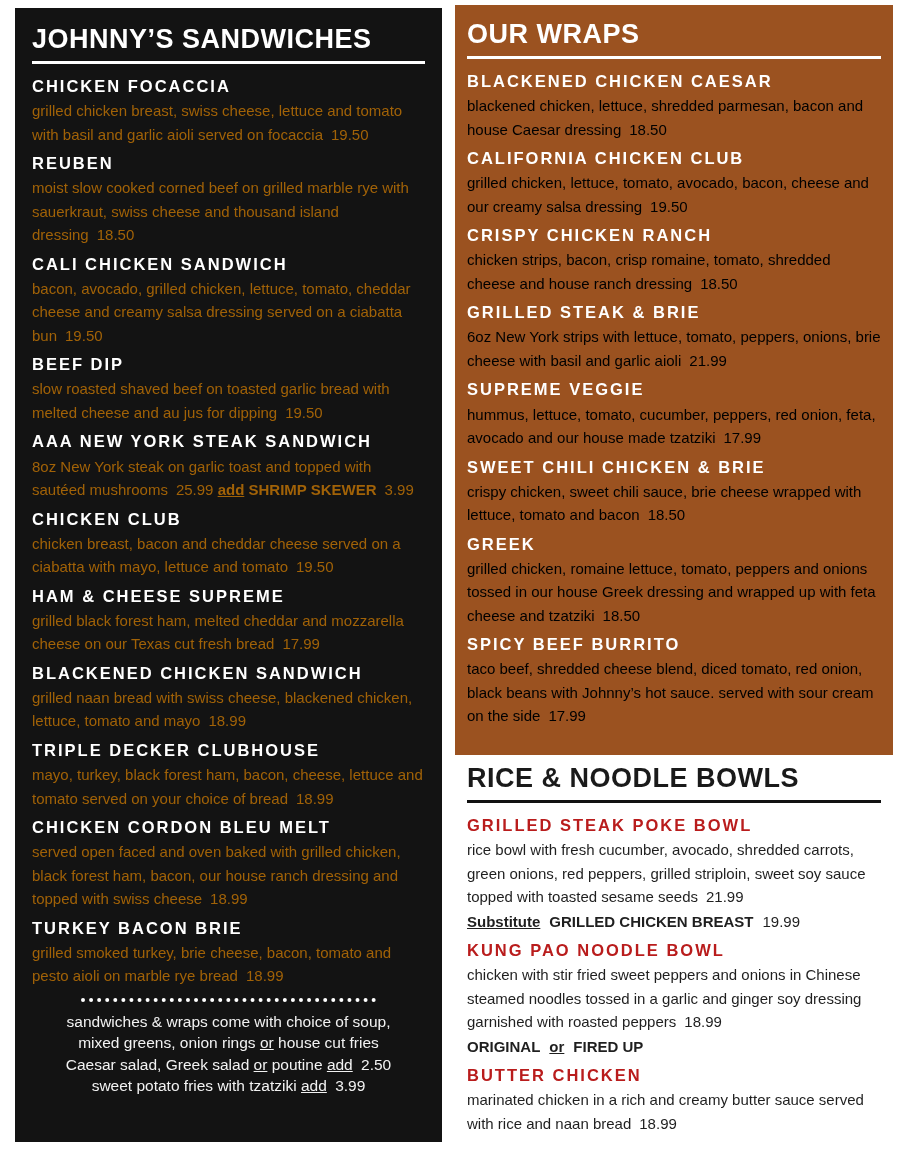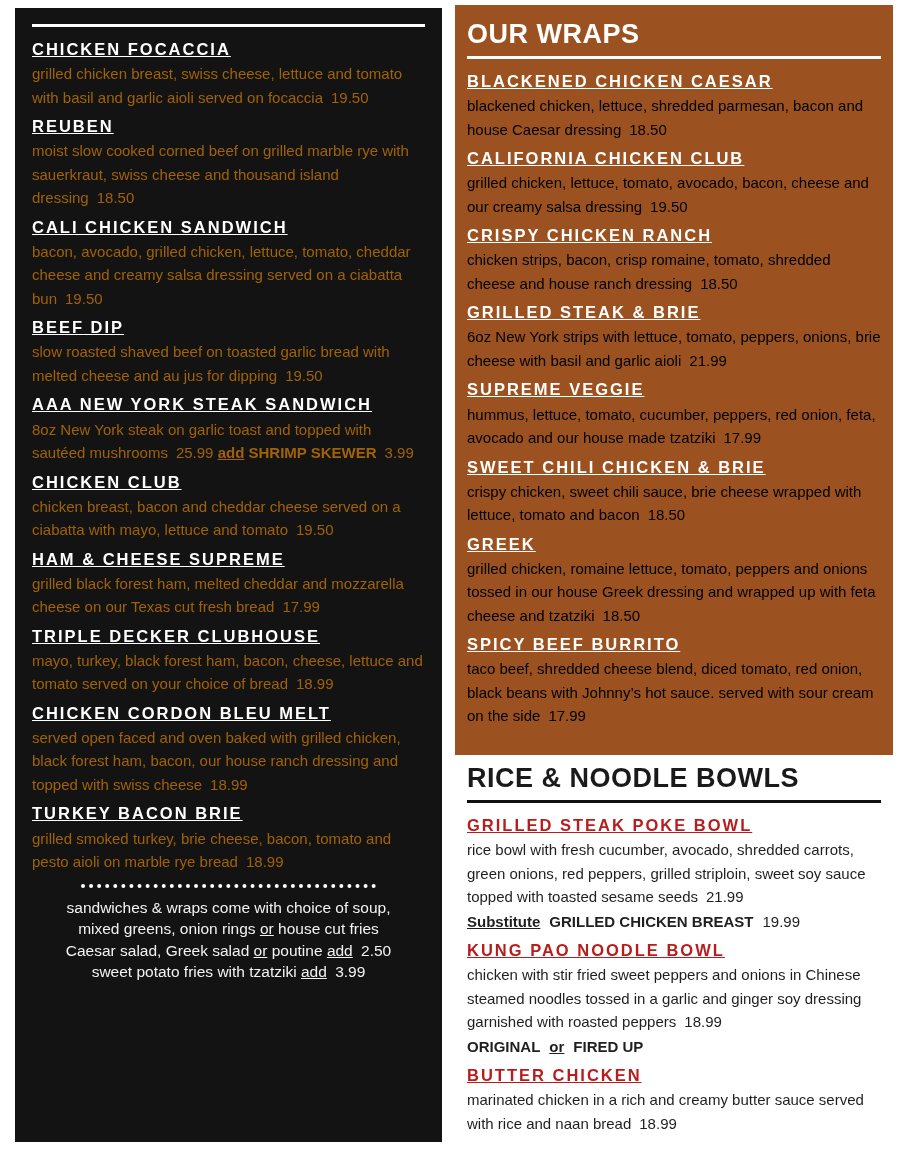--- a/index.html
+++ b/index.html
@@ -17,41 +17,42 @@
   }
   .section-bowls{
     position:absolute;left:455px;top:763px;width:438px;height:388px;
     color:#1a1a1a;padding:0 12px;box-sizing:border-box;overflow:hidden;
   }
   .sec-title{font-size:27px;font-weight:bold;letter-spacing:0.5px;margin:0 0 6px;line-height:1.15;}
   .rule{height:3px;margin:0 0 12px;}
   .rule.white{background:#ffffff;}
   .rule.black{background:#111111;}
   .mi{margin-bottom:7px;}
-  .mi h3{font-size:16.5px;font-weight:bold;letter-spacing:2px;margin:0 0 2px;line-height:1.28;text-decoration:underline;}
+  .mi h3{font-size:16.5px;font-weight:bold;letter-spacing:2px;margin:0 0 2px;line-height:1.28;}
   .mi p{margin:0;font-size:15px;line-height:23.5px;}
   .panel-left .mi p{color:#a16207;}
   .panel-wraps .mi p{color:#000000;}
   .section-bowls .mi h3{color:#b91c1c;}
   .section-bowls .mi p{color:#1f1f1f;}
   .price{padding-left:8px;}
   .b{font-weight:bold;text-align:center;}
   .u{text-decoration:underline;}
   .bu{font-weight:bold;text-decoration:underline;}
   .gap2{margin-left:9px;}
   .note-line{margin-top:1px !important;}
   .sides{text-align:center;margin-top:10px;}
   .dots{border-top:4px dotted #ffffff;width:295px;margin:0 auto 9px;}
   .fl{font-size:15.5px;line-height:21.5px;color:#f2f2f2;}
   .pricegap{margin-left:4px;}
 </style>
 </head>
 <body>
 
 <div class="panel-left">
+  <h2 class="sec-title">JOHNNY’S SANDWICHES</h2>
   <div class="rule white"></div>
 
   <div class="mi">
     <h3>CHICKEN FOCACCIA</h3>
     <p><span>grilled chicken breast, swiss cheese, lettuce and tomato with basil and garlic aioli served on focaccia</span><span class="price">19.50</span></p>
   </div>
   <div class="mi">
     <h3>REUBEN</h3>
     <p><span>moist slow cooked corned beef on grilled marble rye with sauerkraut, swiss cheese and thousand island dressing</span><span class="price">18.50</span></p>
   </div>
@@ -67,20 +68,24 @@
     <h3>AAA NEW YORK STEAK SANDWICH</h3>
     <p><span>8oz New York steak on garlic toast and topped with sautéed mushrooms</span><span class="price">25.99</span> <span class="bu">add</span> <span class="b">SHRIMP SKEWER</span><span class="price">3.99</span></p>
   </div>
   <div class="mi">
     <h3>CHICKEN CLUB</h3>
     <p><span>chicken breast, bacon and cheddar cheese served on a ciabatta with mayo, lettuce and tomato</span><span class="price">19.50</span></p>
   </div>
   <div class="mi">
     <h3>HAM &amp; CHEESE SUPREME</h3>
     <p><span>grilled black forest ham, melted cheddar and mozzarella cheese on our Texas cut fresh bread</span><span class="price">17.99</span></p>
+  </div>
+  <div class="mi">
+    <h3>BLACKENED CHICKEN SANDWICH</h3>
+    <p><span>grilled naan bread with swiss cheese, blackened chicken, lettuce, tomato and mayo</span><span class="price">18.99</span></p>
   </div>
   <div class="mi">
     <h3>TRIPLE DECKER CLUBHOUSE</h3>
     <p><span>mayo, turkey, black forest ham, bacon, cheese, lettuce and tomato served on your choice of bread</span><span class="price">18.99</span></p>
   </div>
   <div class="mi">
     <h3>CHICKEN CORDON BLEU MELT</h3>
     <p><span>served open faced and oven baked with grilled chicken, black forest ham, bacon, our house ranch dressing and topped with swiss cheese</span><span class="price">18.99</span></p>
   </div>
   <div class="mi">

